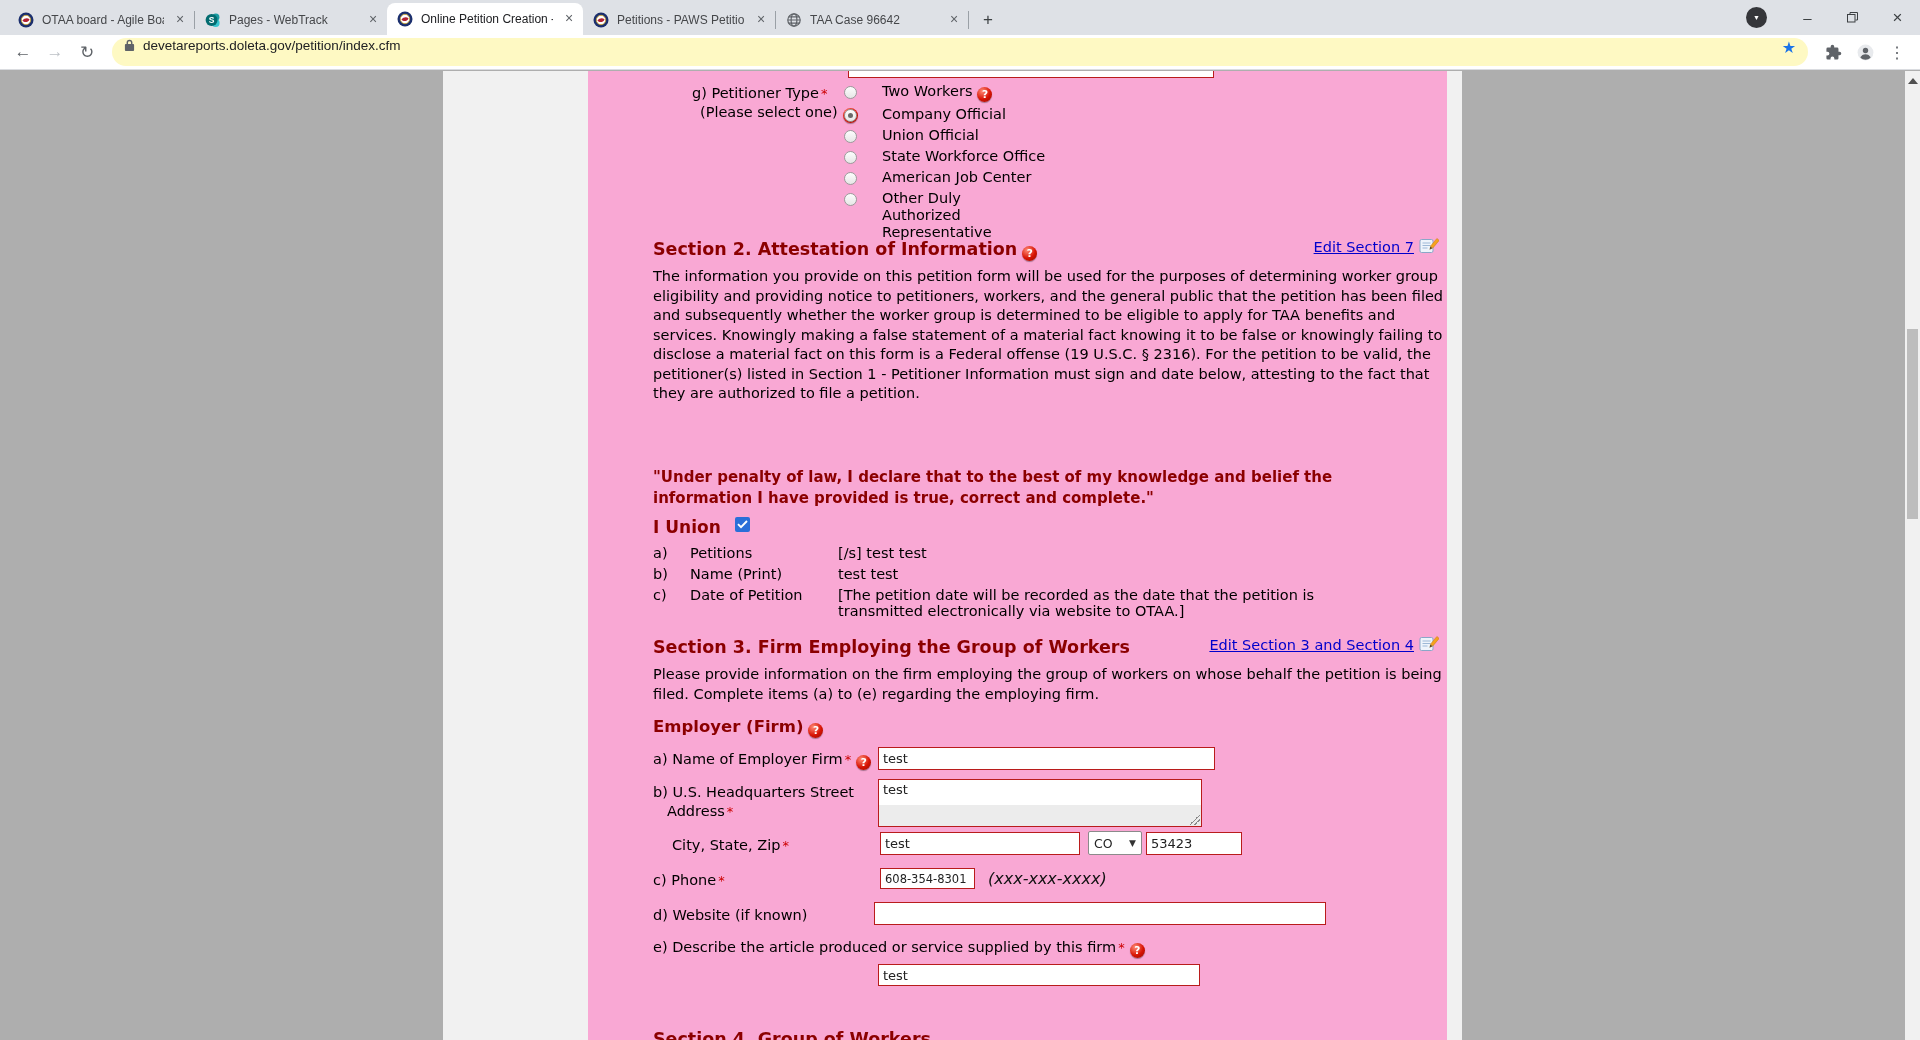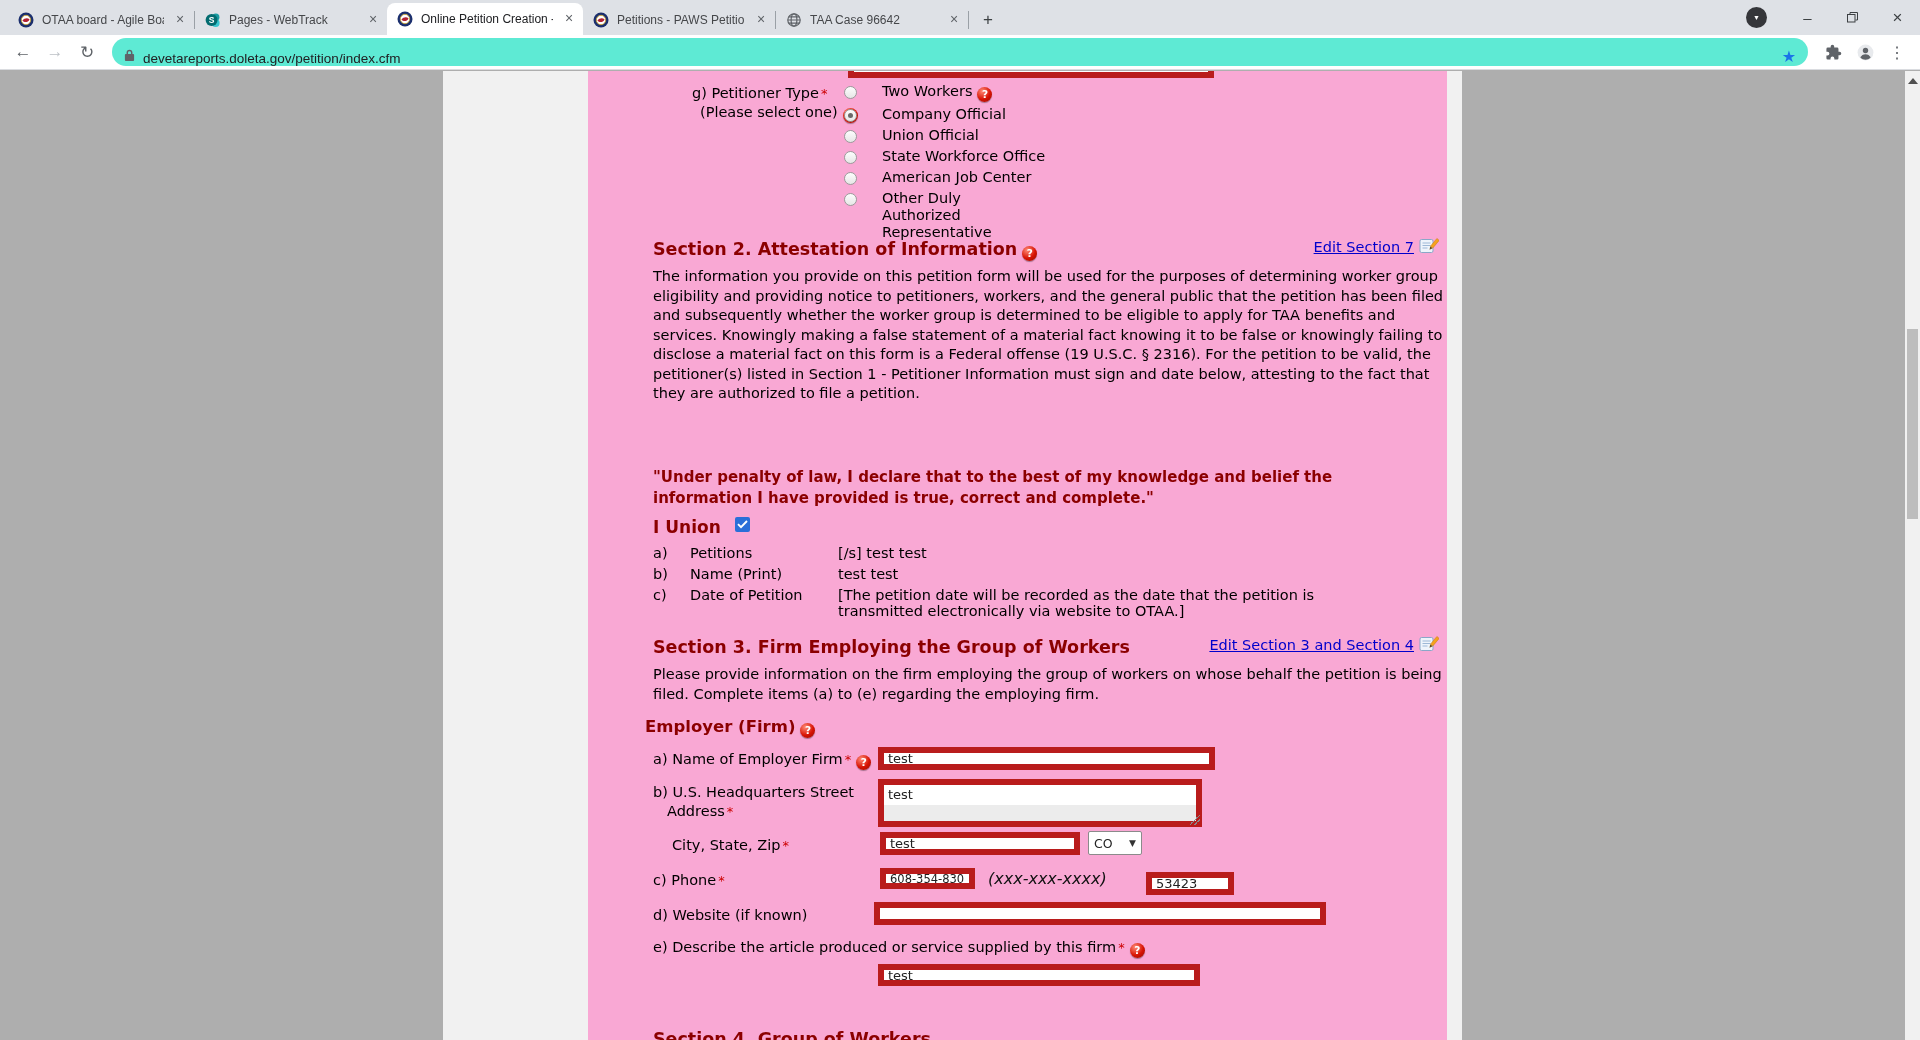--- a/index.html
+++ b/index.html
@@ -23,22 +23,22 @@
   .winbtn { width:45px; height:35px; display:flex; align-items:center; justify-content:center;
             color:#3c4043; font-size:15px; }
   .profile-circle { width:21px; height:21px; border-radius:50%; background:#35363a; color:#fff;
                     font-size:7px; display:flex; align-items:center; justify-content:center; margin-right:18px; }
 
   .toolbar { position:absolute; left:0; top:35px; width:1920px; height:35px; background:#fff;
              border-bottom:1px solid #dadce0; display:flex; align-items:center; padding:0 10px; gap:6px; }
   .navbtn { width:26px; height:26px; display:flex; align-items:center; justify-content:center;
             font-size:17px; color:#5f6368; }
   .navbtn.disabled { color:#bdc1c6; }
-  .omnibox { flex:1 1 auto; height:28px; background:#5eead4; border-radius:14px; margin:0 6px;
-             display:flex; align-items:flex-end; padding:0 12px; gap:8px; }
+  .omnibox { flex:1 1 auto; height:28px; background:#fef9c3; border-radius:14px; margin:0 6px;
+             display:flex; align-items:flex-start; padding:0 12px; gap:8px; }
   .urltext { font-size:13.5px; color:#202124; flex:1 1 auto; white-space:nowrap; overflow:hidden; }
   .staricon { color:#1a73e8; font-size:16px; flex:0 0 auto; }
   .toolicon { width:26px; height:26px; display:flex; align-items:center; justify-content:center; }
   .kebab { font-size:16px; color:#5f6368; letter-spacing:0; }
 
   
   .content { position:absolute; left:0; top:71px; width:1920px; height:969px; background:#aeaeae; }
   .leftlight  { position:absolute; left:443px; top:0; width:145px; height:969px; background:#f1f1f1; }
   .rightlight { position:absolute; left:1447px; top:0; width:15px; height:969px; background:#f1f1f1; }
   .scrollbar { position:absolute; left:1905px; top:0; width:15px; height:969px; background:#f1f1f1; }
@@ -55,21 +55,21 @@
   .req { color:#cc0000; font-size:13px; padding-left:2px; }
   .qicon { display:inline-block; width:15px; height:15px; border-radius:50%; vertical-align:-2px;
            background:radial-gradient(circle at 35% 28%, #ff8a76, #d81303 55%, #8d0e03);
            color:#fff; font-size:10.5px; font-weight:bold; text-align:center; line-height:15px;
            margin-left:5px; box-shadow:0 1px 1px rgba(0,0,0,.35); }
   .sect-h { color:#8b0000; font-weight:bold; font-size:17.5px; }
   .editlink { display:flex; align-items:center; gap:5px; }
   .editlink a { color:#0000cc; font-size:14.5px; text-decoration:underline; }
 
   .flabel { font-size:14.5px; }
-  .tinput { border:6px solid #b91c1c; background:#fff; font-family:"DejaVu Sans", sans-serif;
+  .tinput { border:1px solid #b91c1c; background:#fff; font-family:"DejaVu Sans", sans-serif;
             font-size:13px; color:#222; padding:2px 4px; }
   textarea.tinput { resize:none; background:linear-gradient(#ffffff 0 55%, #ececec 55% 100%); }
   .resize-grip { position:absolute; width:10px; height:10px;
                  background:linear-gradient(135deg, transparent 0 45%, #8a8a8a 45% 52%, transparent 52% 68%, #8a8a8a 68% 75%, transparent 75%); }
   .fselect { width:54px; height:24px; border:1px solid #8b8b8b; border-radius:2px; background:#fff;
              display:flex; align-items:center; justify-content:space-between; padding:0 5px;
              font-size:12.5px; color:#222; }
   .fselect .arr { font-size:9px; color:#333; }
 
   
@@ -301,21 +301,21 @@
             <g transform="rotate(40 14 8)">
               <rect x="12.8" y="0.5" width="3" height="10" fill="#f6a21d" stroke="#c97f10" stroke-width="0.5"></rect>
               <path d="M12.8 10.8 l1.5 3 1.5-3z" fill="#6b4a12"></path>
             </g>
           </svg>
       </span>
     </div>
 
     <div class="abs" style="left:65px; top:594px; width:800px; line-height:19.5px">Please provide information on the firm employing the group of workers on whose behalf the petition is being filed. Complete items (a) to (e) regarding the employing firm.</div>
 
-    <div class="abs maroon-bold" style="left:57px; top:646px; font-size:16.5px">
+    <div class="abs maroon-bold" style="left:65px; top:646px; font-size:16.5px">
       <span>Employer (Firm)</span><span class="qicon">?</span>
     </div>
 
     <div class="abs flabel" style="left:65px; top:680px">
       <span>a) Name of Employer Firm</span><span class="req">*</span><span class="qicon">?</span>
     </div>
     <input class="tinput abs" style="left: 290px; top: 676px; width: 337px; height: 23px;" value="test">
 
     <div class="abs flabel" style="left:65px; top:712px; line-height:19px">
       <div>b) U.S. Headquarters Street</div>
@@ -325,21 +325,21 @@
     <div class="resize-grip abs" style="left:602px; top:744px"></div>
 
     <div class="abs flabel" style="left:84px; top:766px">
       <span>City, State, Zip</span><span class="req">*</span>
     </div>
     <input class="tinput abs" style="left: 292px; top: 761px; width: 200px; height: 23px;" value="test">
     <div class="fselect abs" style="left:500px; top:760px">
       <span>CO</span>
       <span class="arr">▼</span>
     </div>
-    <input class="tinput abs" style="left: 558px; top: 801px; width: 88px; height: 23px;" value="53423">
+    <input class="tinput abs" style="left: 558px; top: 761px; width: 96px; height: 23px;" value="53423">
 
     <div class="abs flabel" style="left:65px; top:801px">
       <span>c) Phone</span><span class="req">*</span>
     </div>
     <input class="tinput abs" style="left: 292px; top: 797px; width: 95px; height: 21px; font-size: 11.5px;" value="608-354-8301">
     <span class="phone-note abs" style="left:400px; top:798px">(xxx-xxx-xxxx)</span>
 
     <div class="abs flabel" style="left:65px; top:836px">d) Website (if known)</div>
     <input class="tinput abs" style="left: 286px; top: 831px; width: 452px; height: 23px;" value="">
 

